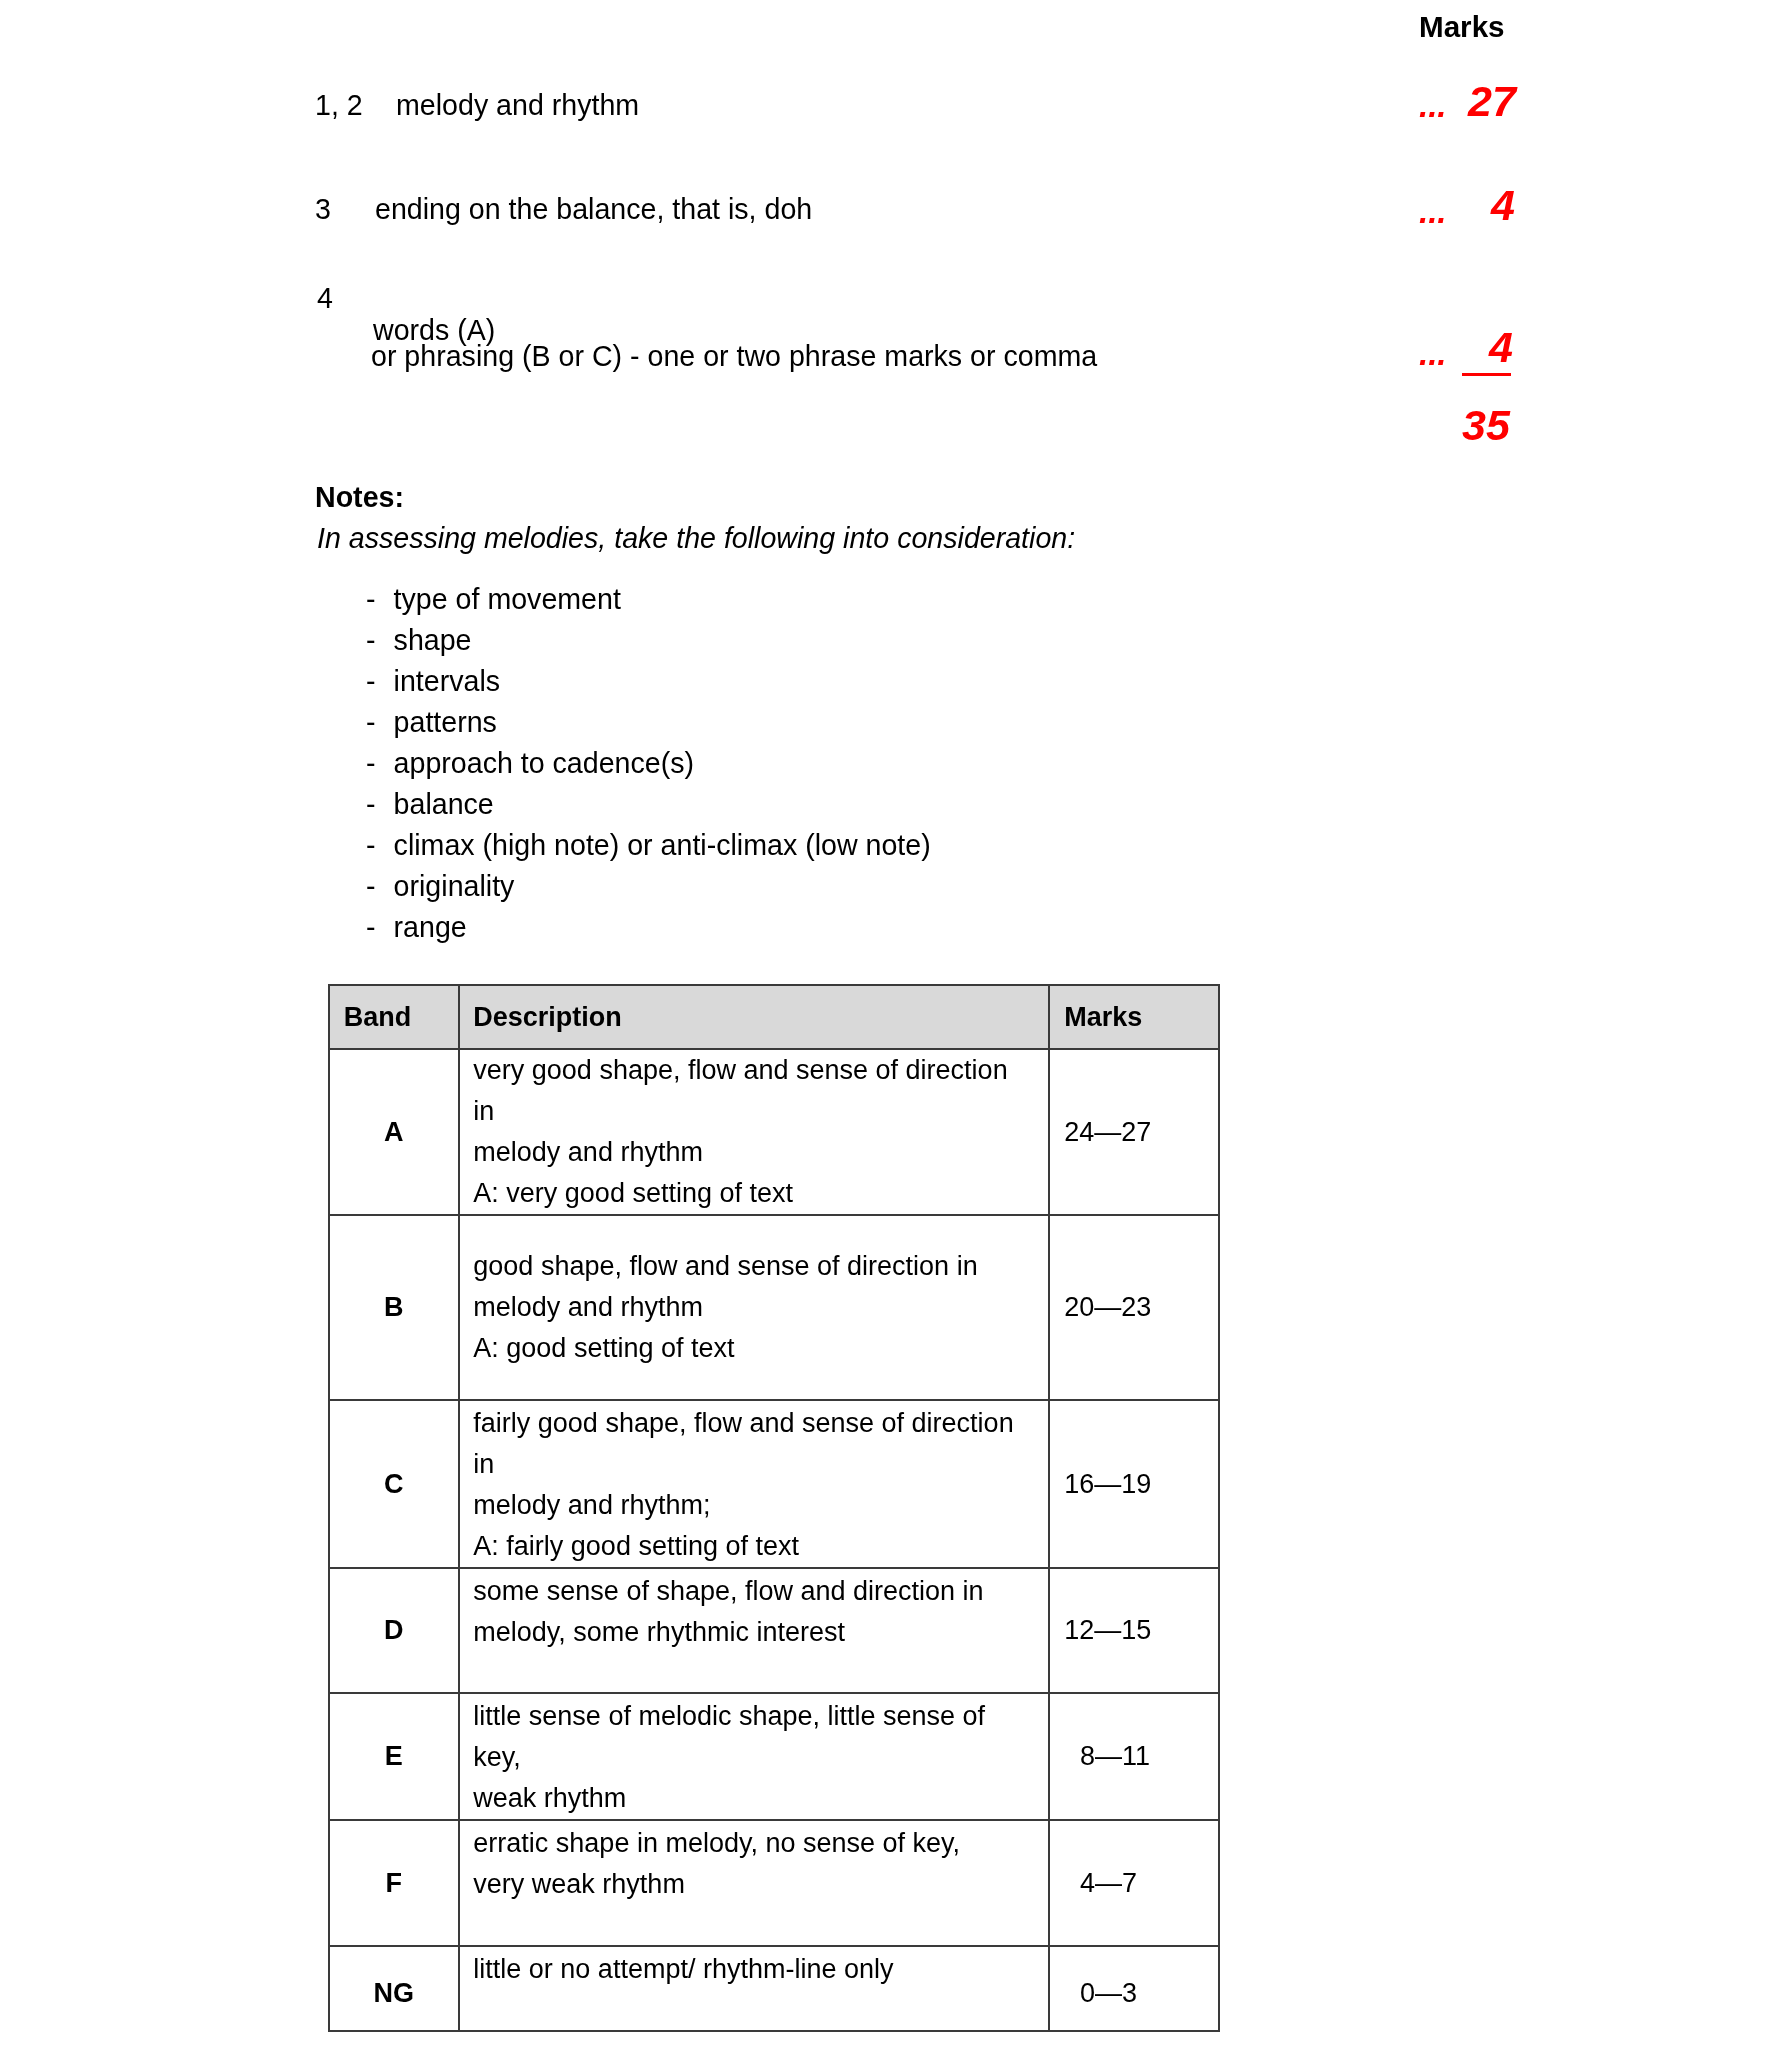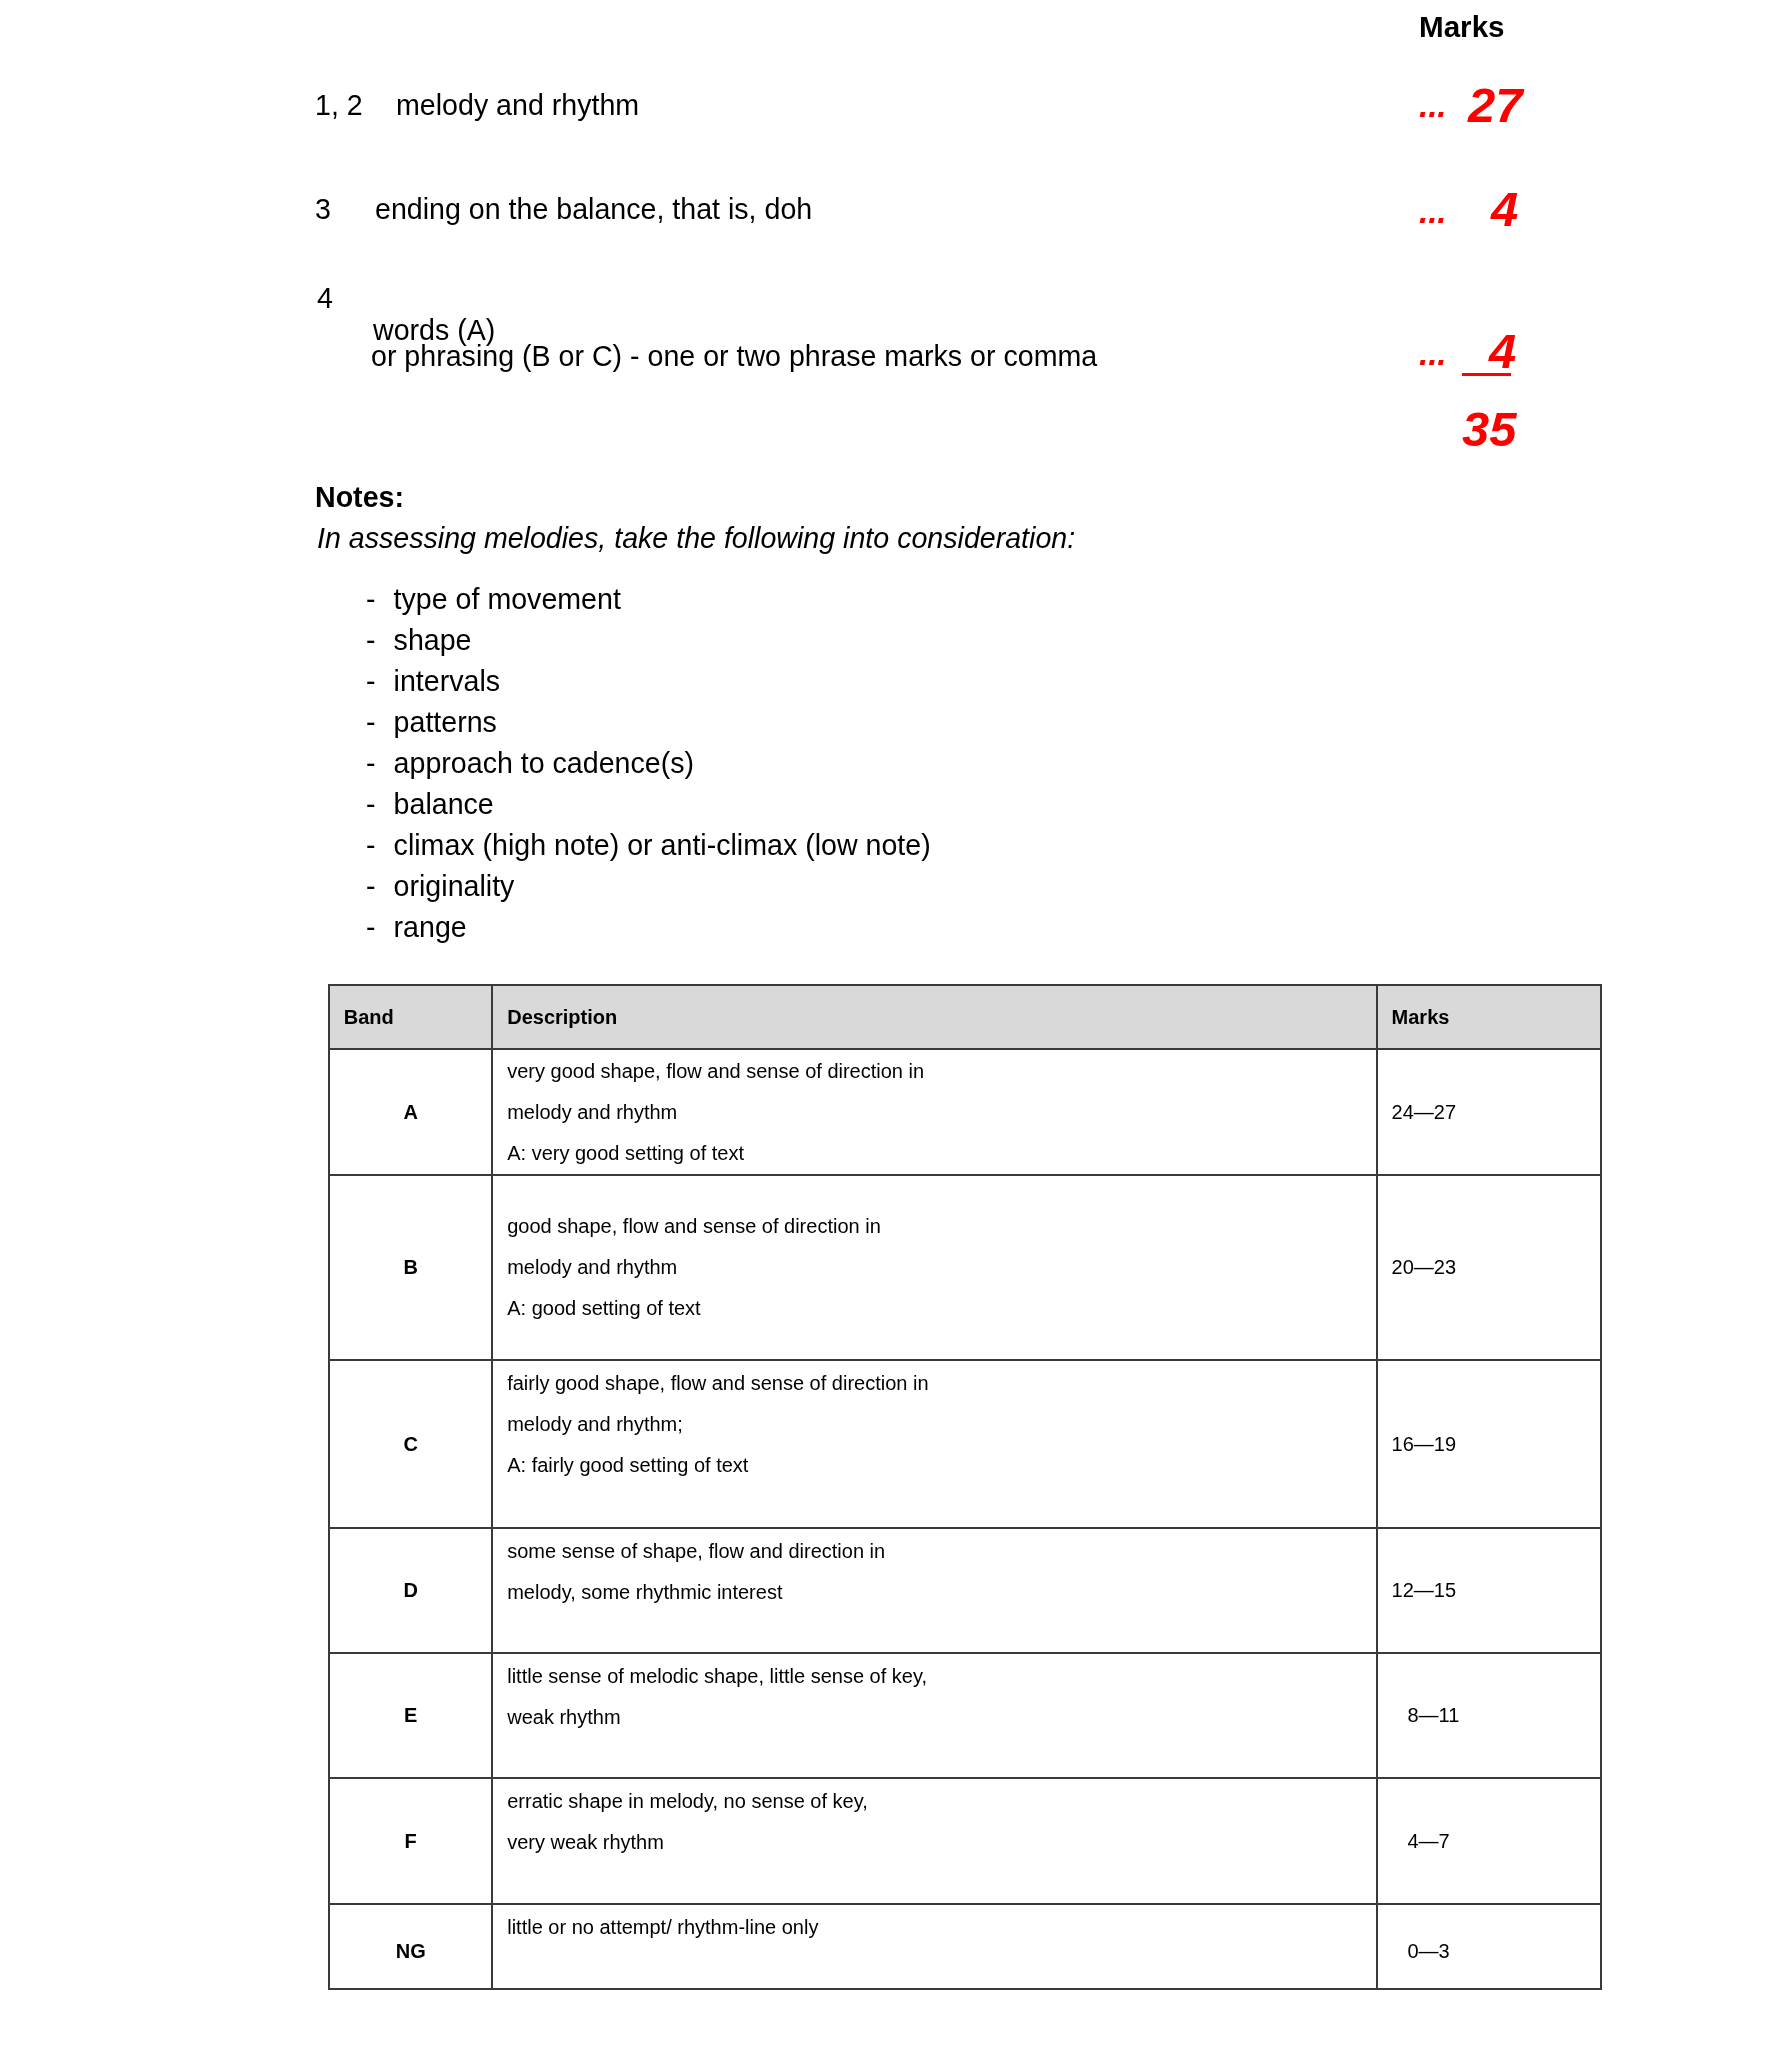--- a/index.html
+++ b/index.html
@@ -4,27 +4,27 @@
 <style>
   html, body { margin:0; padding:0; background:#ffffff; }
   body { width:1791px; height:2067px; position:relative; overflow:hidden;
          font-family:"Liberation Sans", "DejaVu Sans", sans-serif; color:#000; }
   .abs { position:absolute; white-space:nowrap; }
   .txt { font-size:28.6px; letter-spacing:0; }
   .bold { font-weight:bold; }
   .red { color:#ff0000; font-weight:bold; font-style:italic; }
   .marks-head { left:1419px; top:9.9px; font-size:29.6px; font-weight:bold; }
   .dots { font-size:33px; }
-  .num { font-size:49px;text-align:center; }
+  .num { font-size:43px;text-align:center; }
   .underline-bar { position:absolute; height:3px; background:#ff0000; }
   ul.notes { position:absolute; left:366px; top:579px; margin:0; padding:0; list-style:none; }
   ul.notes li { font-size:28.6px; height:41px; line-height:41px; white-space:nowrap; }
   ul.notes li .dash { display:inline-block; width:27.6px; }
-  table.bands { position:absolute; left:328px; top:984px; width:1274px;
-                border-collapse:collapse; font-size:20px; }
+  table.bands { position:absolute; left:328px; top:984px; width:892px;
+                border-collapse:collapse; font-size:27px; }
   table.bands th, table.bands td { border:2px solid #3a3a3a; }
   table.bands th { background:#d9d9d9; text-align:left; font-weight:bold;
                    height:62px; padding:0 13.8px; }
   table.bands td { vertical-align:middle; padding:0 13.8px; line-height:41px; }
   td.band { text-align:center; font-weight:bold; width:115px; }
   td.marks { width:153px; }
   td.desc { width:753px; }
   .desc-line { display:block; }
 </style>
 </head>

